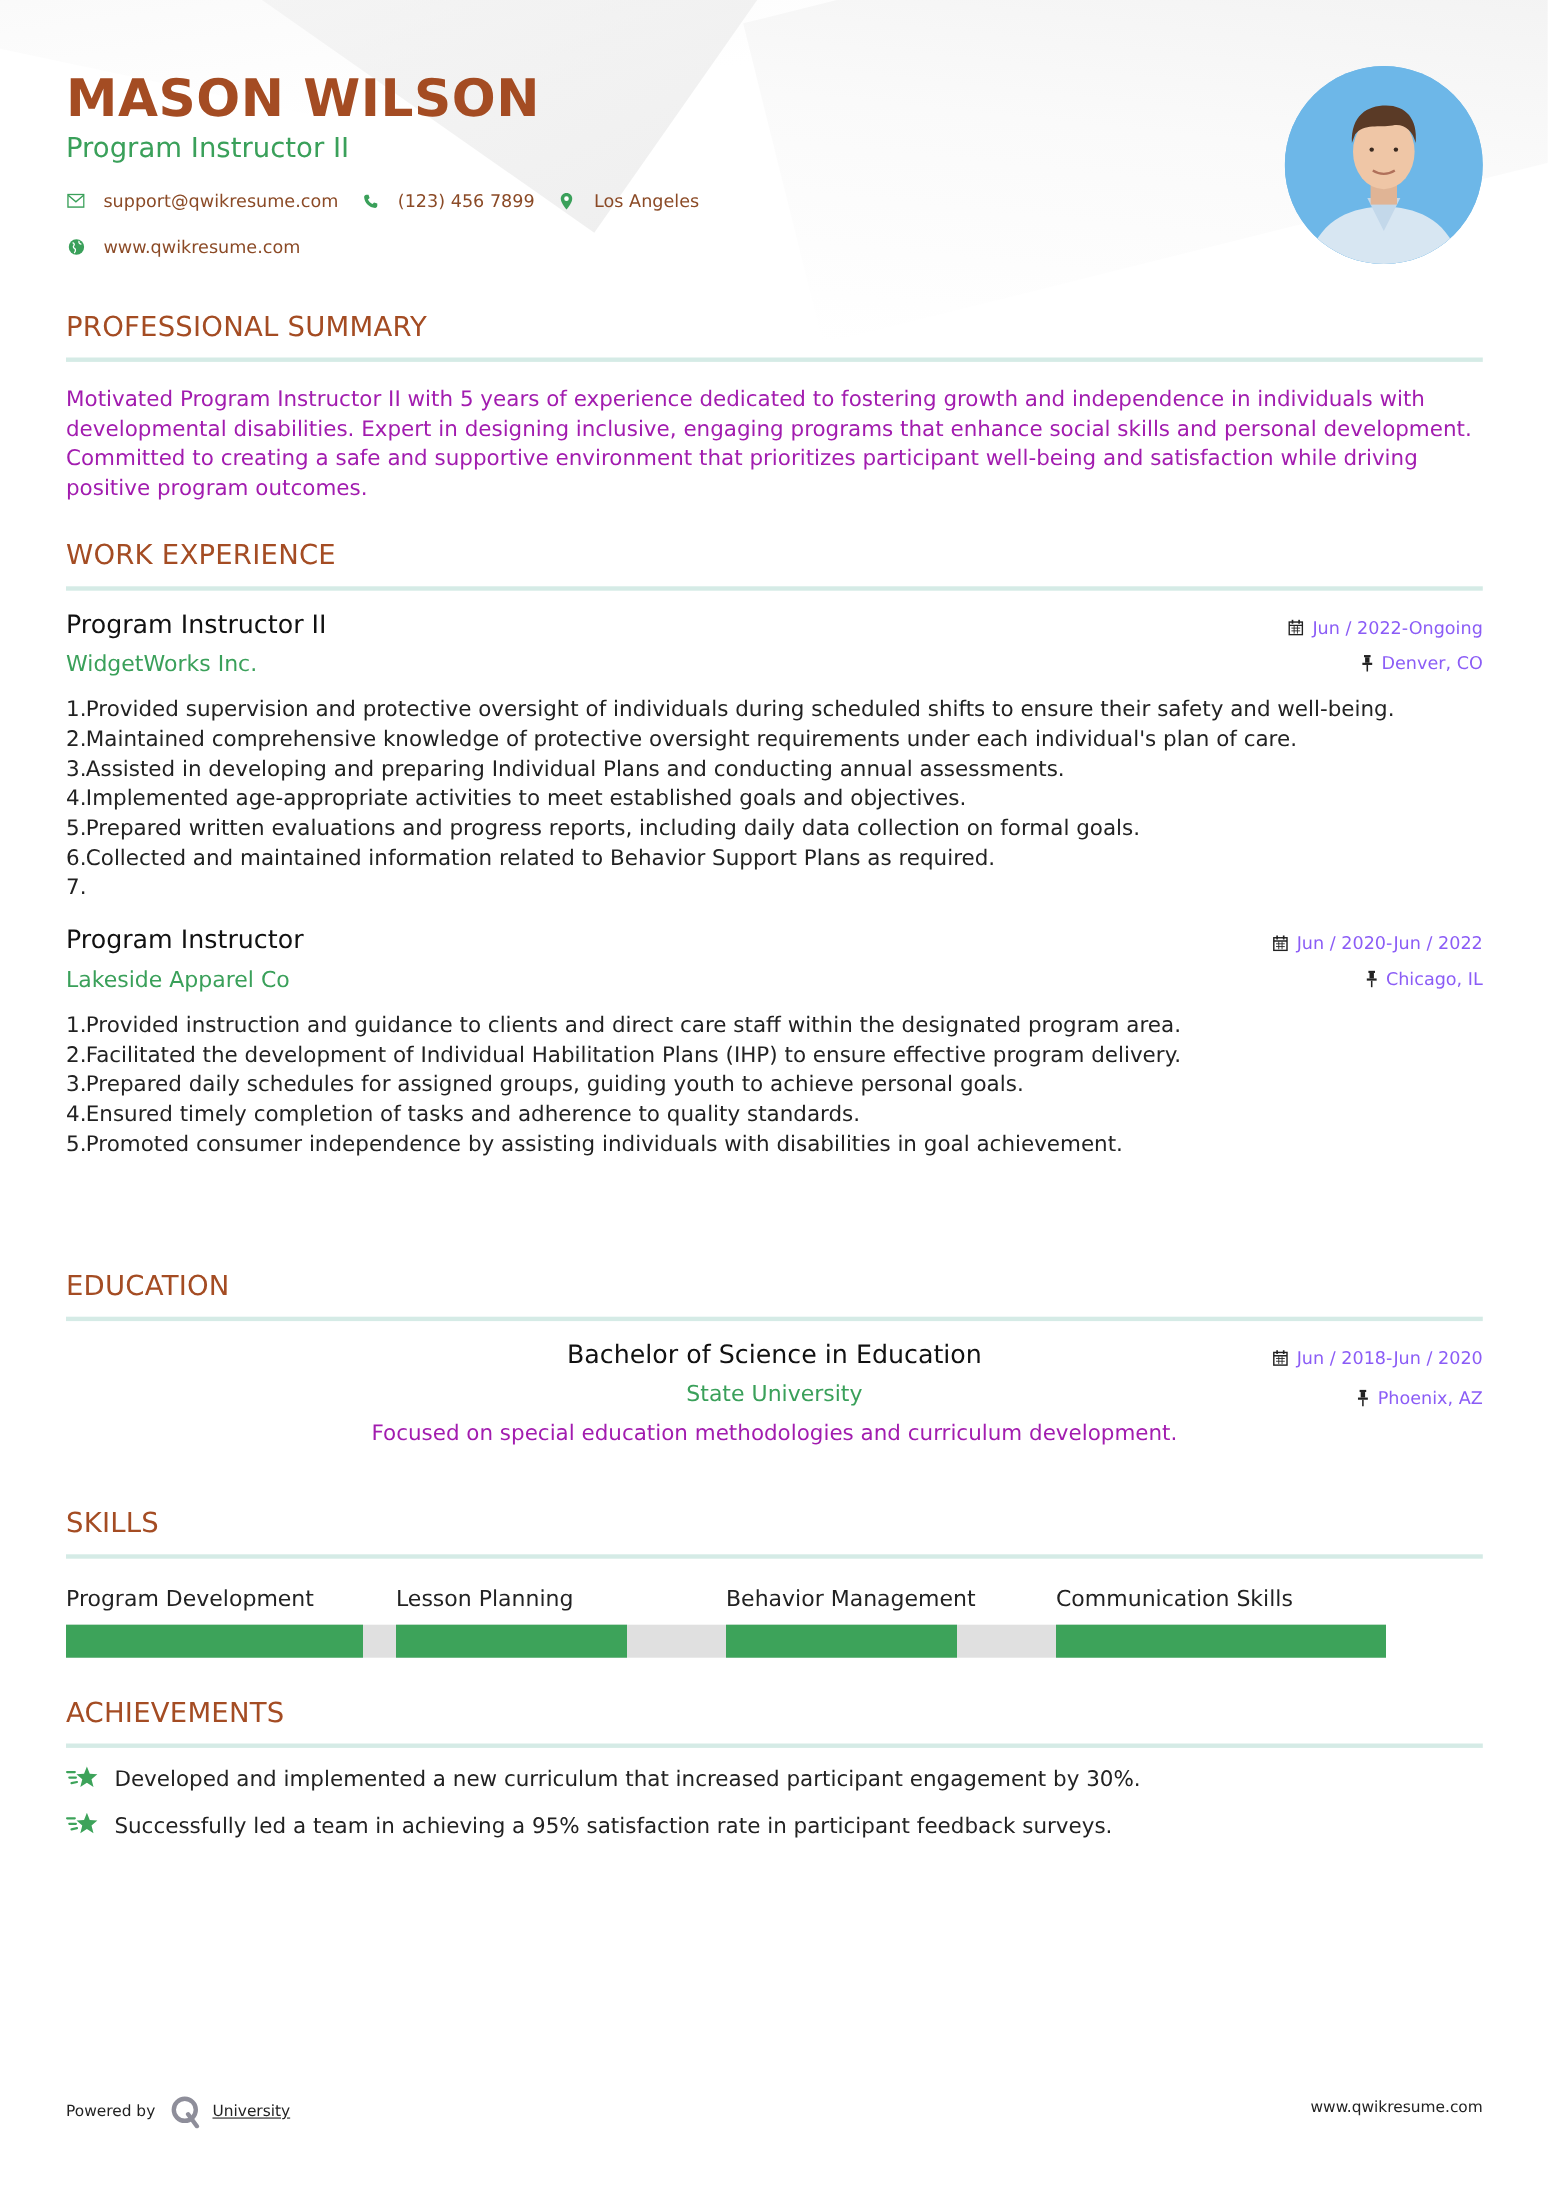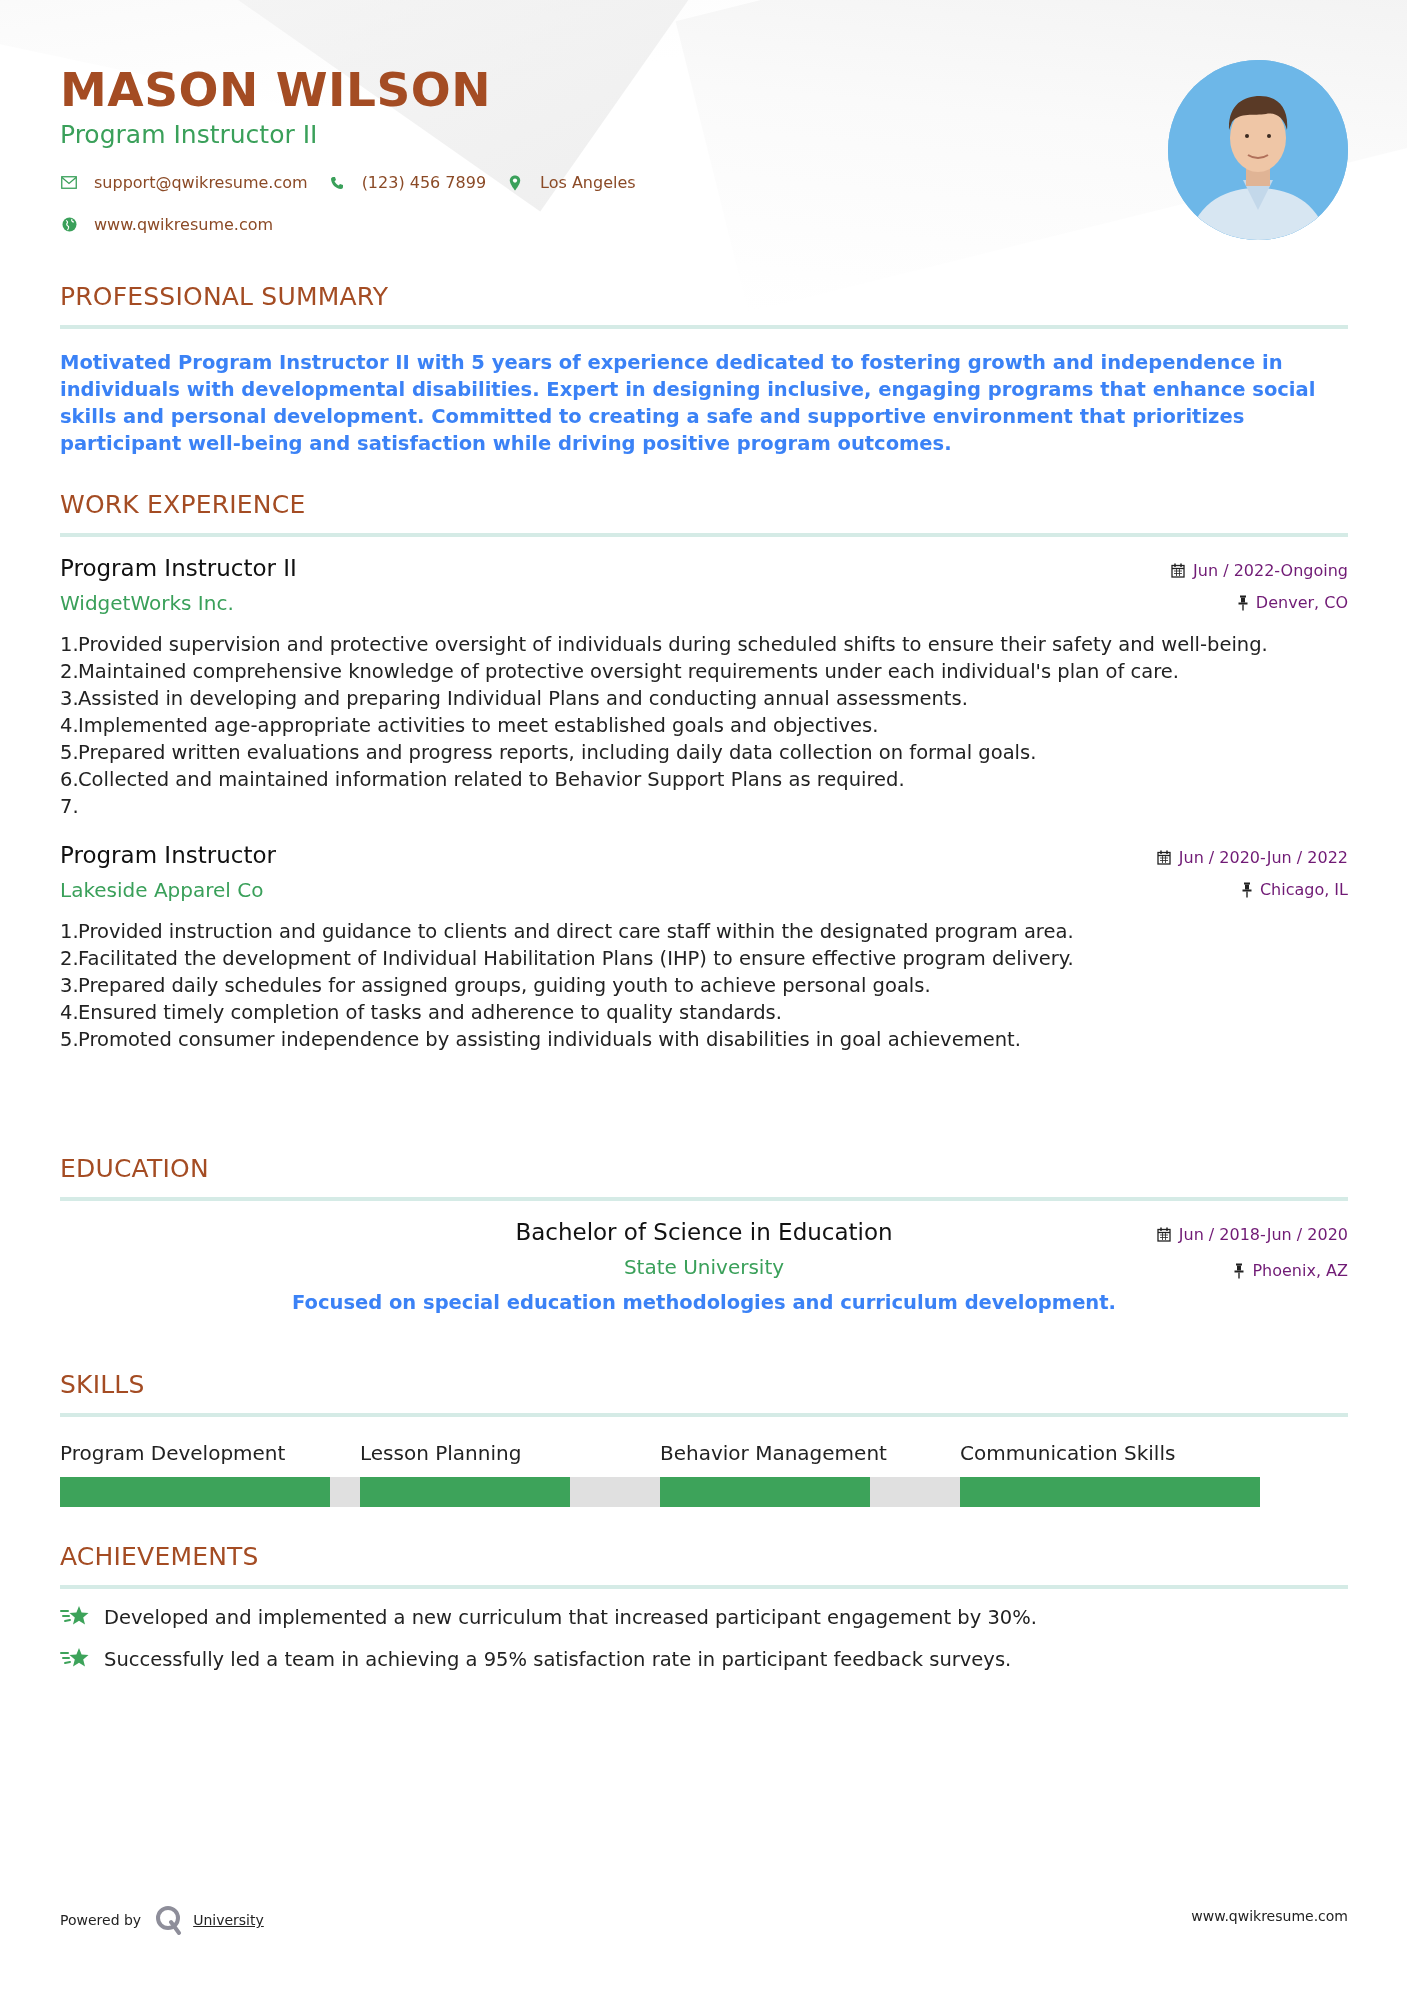--- a/index.html
+++ b/index.html
@@ -20,26 +20,26 @@
   .contact-row.r1 { top: 173px; }
   .contact-row.r2 { top: 215px; }
   .c-item { display: flex; align-items: center; margin-right: 20px; }
   .c-icon { width: 18px; height: 18px; margin-right: 16px; display: inline-flex; align-items: center; justify-content: center; }
   .avatar { position: absolute; left: 1108px; top: 60px; width: 180px; height: 180px; border-radius: 50%; background: #6db7e8; overflow: hidden; }
 
   .section { position: absolute; left: 0; width: 1288px; }
   .sec-title { font-size: 25px; color: #a44c23; letter-spacing: 0.2px; }
   .sec-rule { height: 4px; background: #d5ebe6; margin-top: 14px; }
 
-  .summary-text { font-size: 19.5px; line-height: 27px; color: #3b82f6; margin-top: 20px; font-weight: bold; }
+  .summary-text { font-size: 19.5px; line-height: 27px; color: #a21caf; margin-top: 20px; }
 
   .job { position: relative; }
   .job-title { font-size: 23px; color: #111; }
   .company { font-size: 20px; color: #3aa05a; margin-top: 10px; }
-  .job-date, .job-loc { position: absolute; right: 0; font-size: 16px; color: #701a75; display: flex; align-items: center; }
+  .job-date, .job-loc { position: absolute; right: 0; font-size: 16px; color: #8b5cf6; display: flex; align-items: center; }
   .job-date svg, .job-loc svg { margin-right: 8px; }
   .bullets { list-style: none; margin-top: 16px; }
   .bullets li { font-size: 19.5px; line-height: 27px; color: #222; display: flex; }
   .bullets li .num { width: 18px; flex-shrink: 0; text-align: left; }
 
   .skills { display: flex; justify-content: flex-start; margin-top: 24px; }
   .skill { width: 300px; }
   .skill-name { font-size: 20px; color: #222; }
   .skill-bar { margin-top: 12px; height: 30px; background: #e0e0e0; position: relative; }
   .skill-fill { position: absolute; left: 0; top: 0; bottom: 0; background: #3da35a; }

